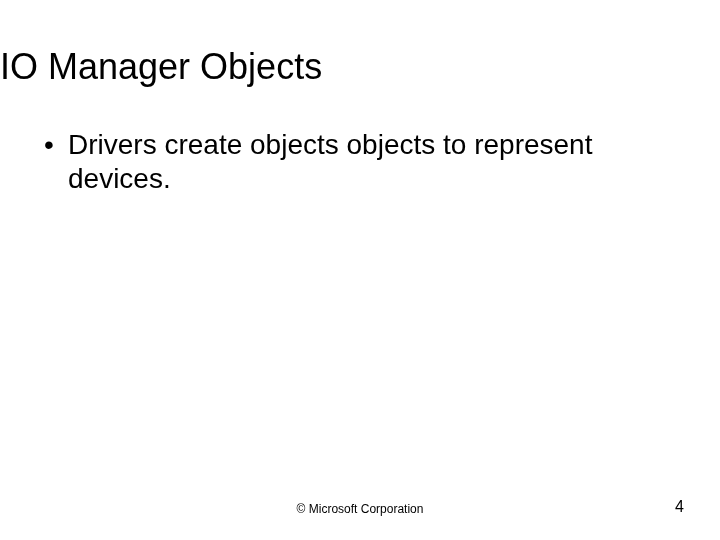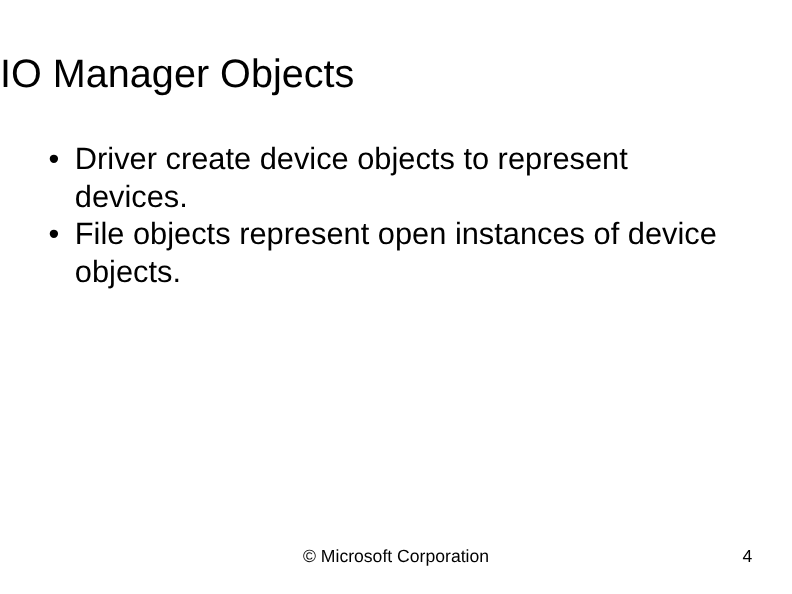--- a/index.html
+++ b/index.html
@@ -53,37 +53,36 @@
     top: 0;
     font-size: 28px;
     line-height: 1.22;
   }
   .footer-center {
     position: absolute;
     bottom: 24px;
     left: 0;
     right: 0;
     text-align: center;
-    font-size: 16px;
+    font-size: 12px;
   }
   .footer-right {
     position: absolute;
     bottom: 24px;
     right: 36px;
     font-size: 16px;
   }
 </style>
 </head>
 <body>
 
 <div class="slide">
   <div class="title">IO Manager Objects</div>
 
   <div class="body">
     <ul class="bullets">
-      <li>Driver create device objects to represent devices.</li>
-      <li>File objects represent open instances of device objects.</li>
+      <li>Drivers create objects objects to represent devices.</li>
     </ul>
   </div>
 
   <div class="footer-center">© Microsoft Corporation</div>
   <div class="footer-right">4</div>
 </div>
 
 </body></html>

